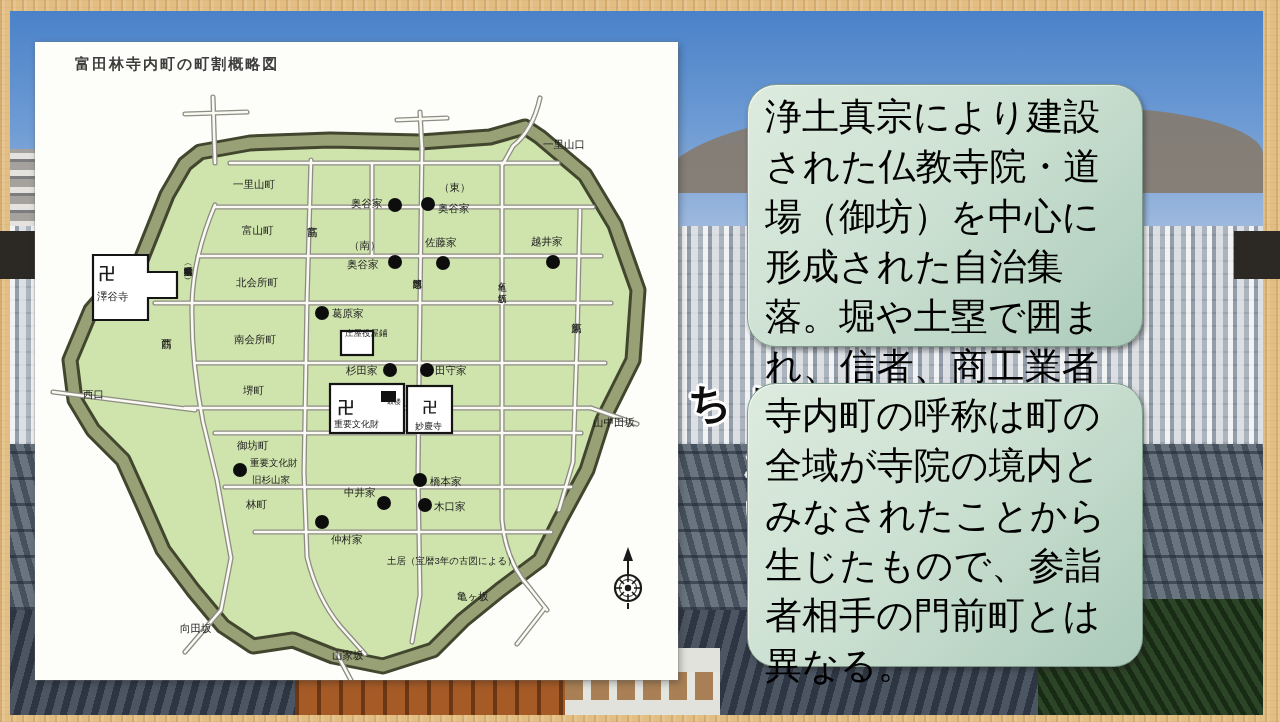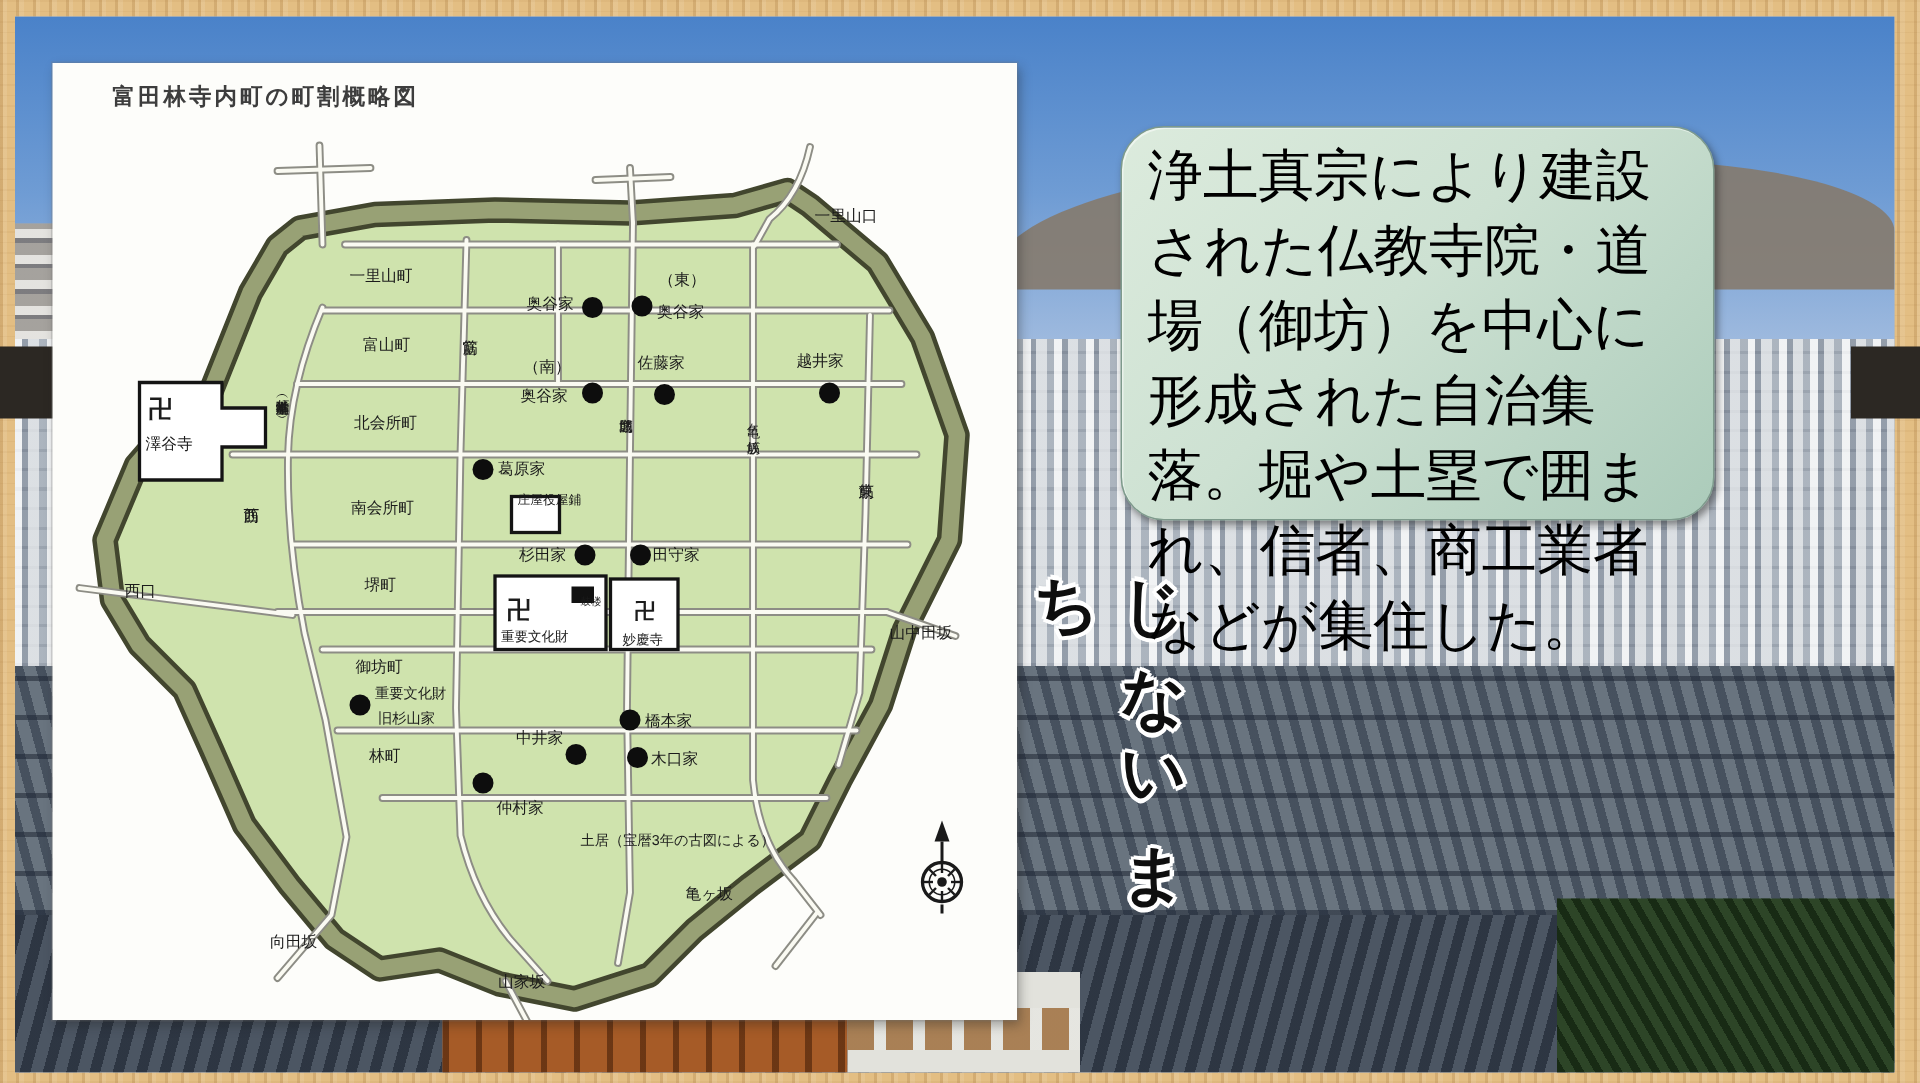--- a/index.html
+++ b/index.html
@@ -255,14 +255,17 @@
     <span class="ml" style="left:309px;top:444px">中井家</span>
     <span class="ml" style="left:395px;top:433px">橋本家</span>
     <span class="ml" style="left:399px;top:458px">木口家</span>
   </div>
 
   <div class="vtitle">じないまち</div>
 
   <div class="callout box1">
     <p>浄土真宗により建設された仏教寺院・道場（御坊）を中心に形成された自治集落。堀や土塁で囲まれ、信者、商工業者などが集住した。</p>
   </div>
+  <div class="callout box2">
+    <p>寺内町の呼称は町の全域が寺院の境内とみなされたことから生じたもので、参詣者相手の門前町とは異なる。</p>
+  </div>
 
 </div>
 
 </body></html>

